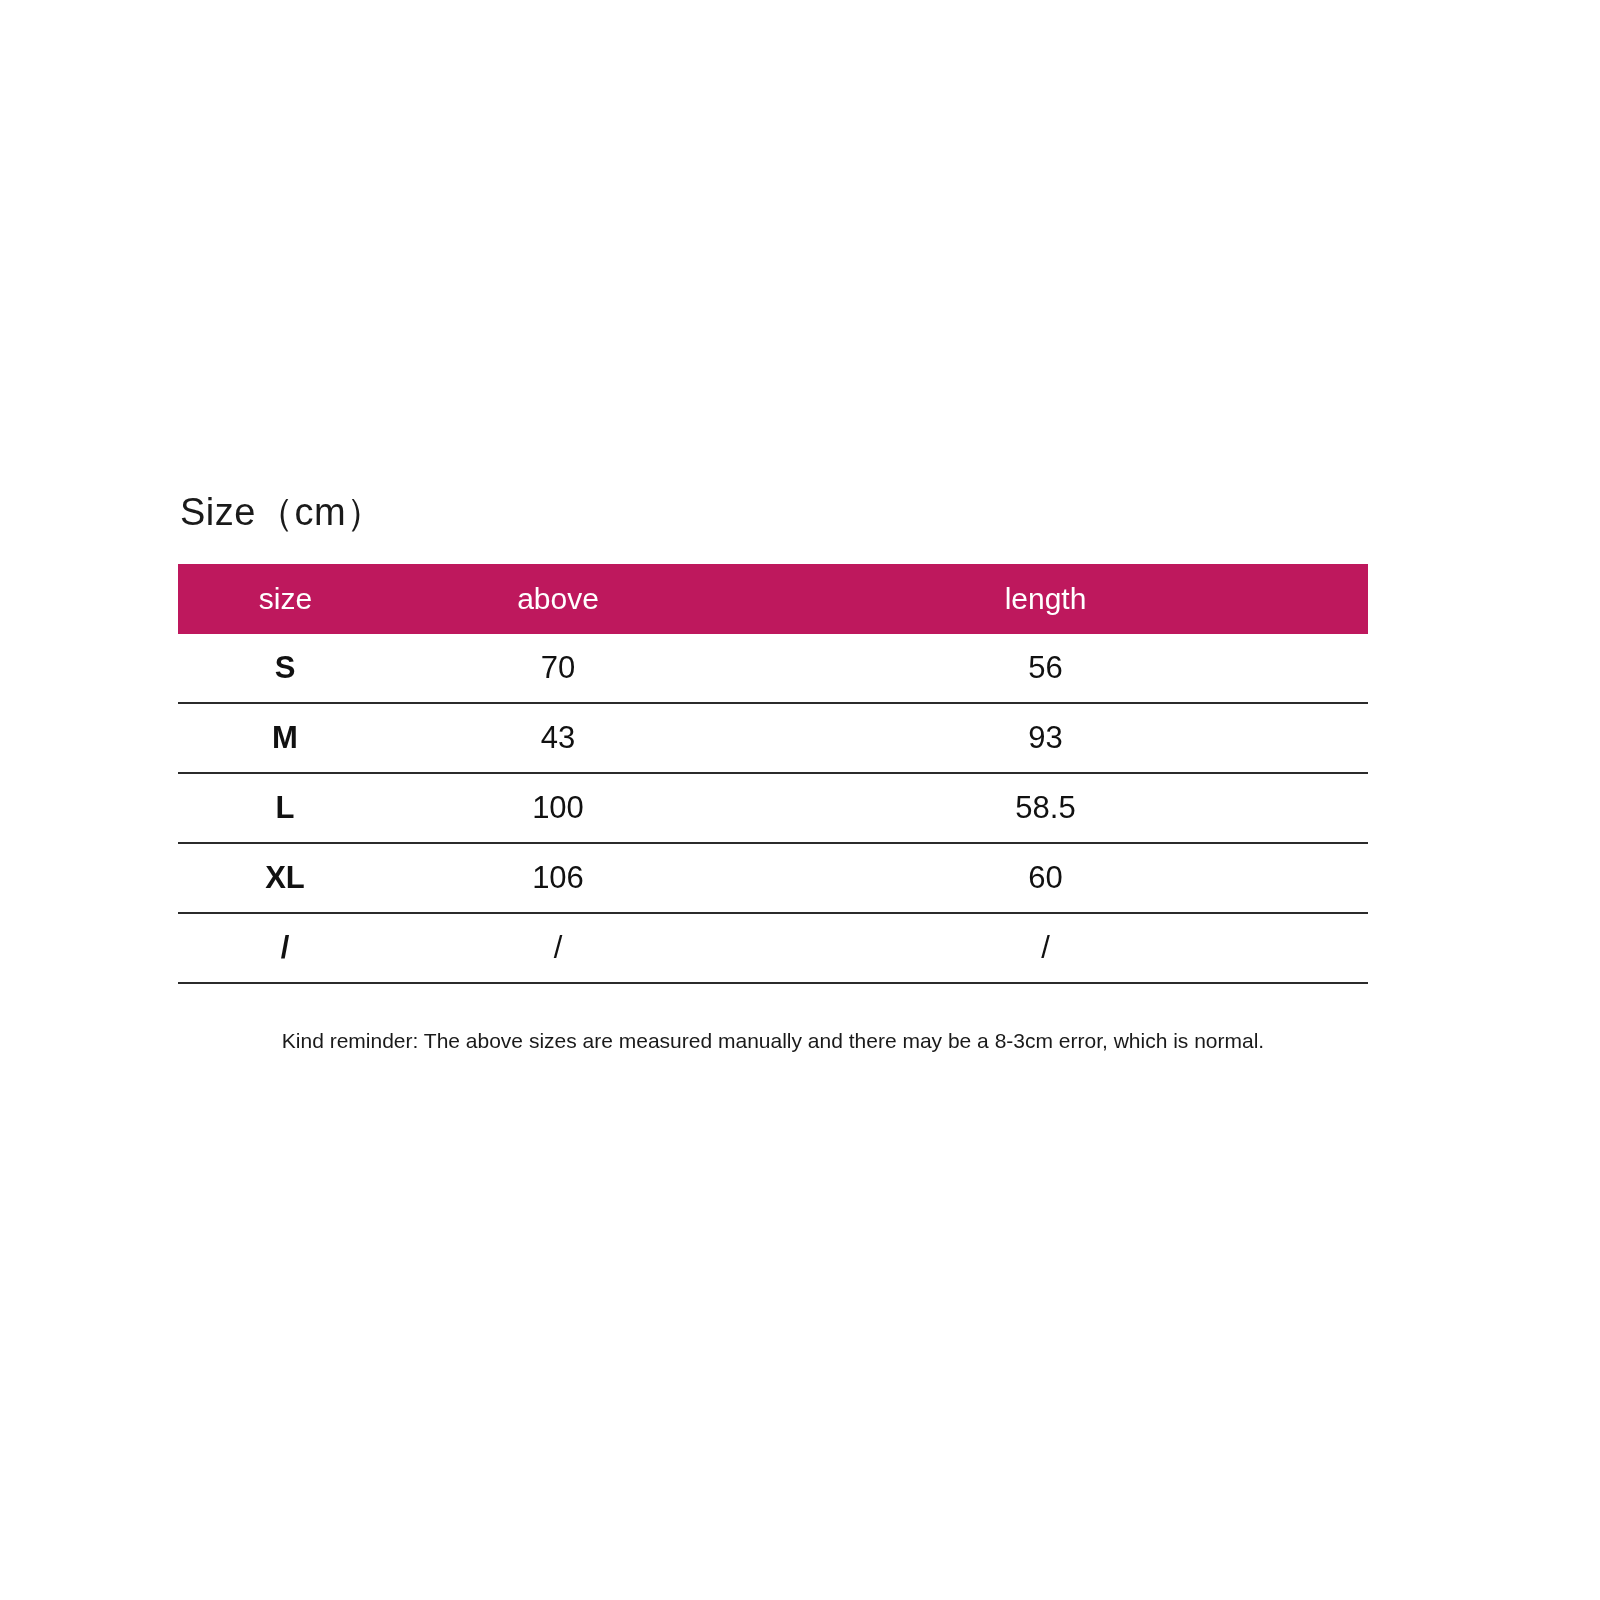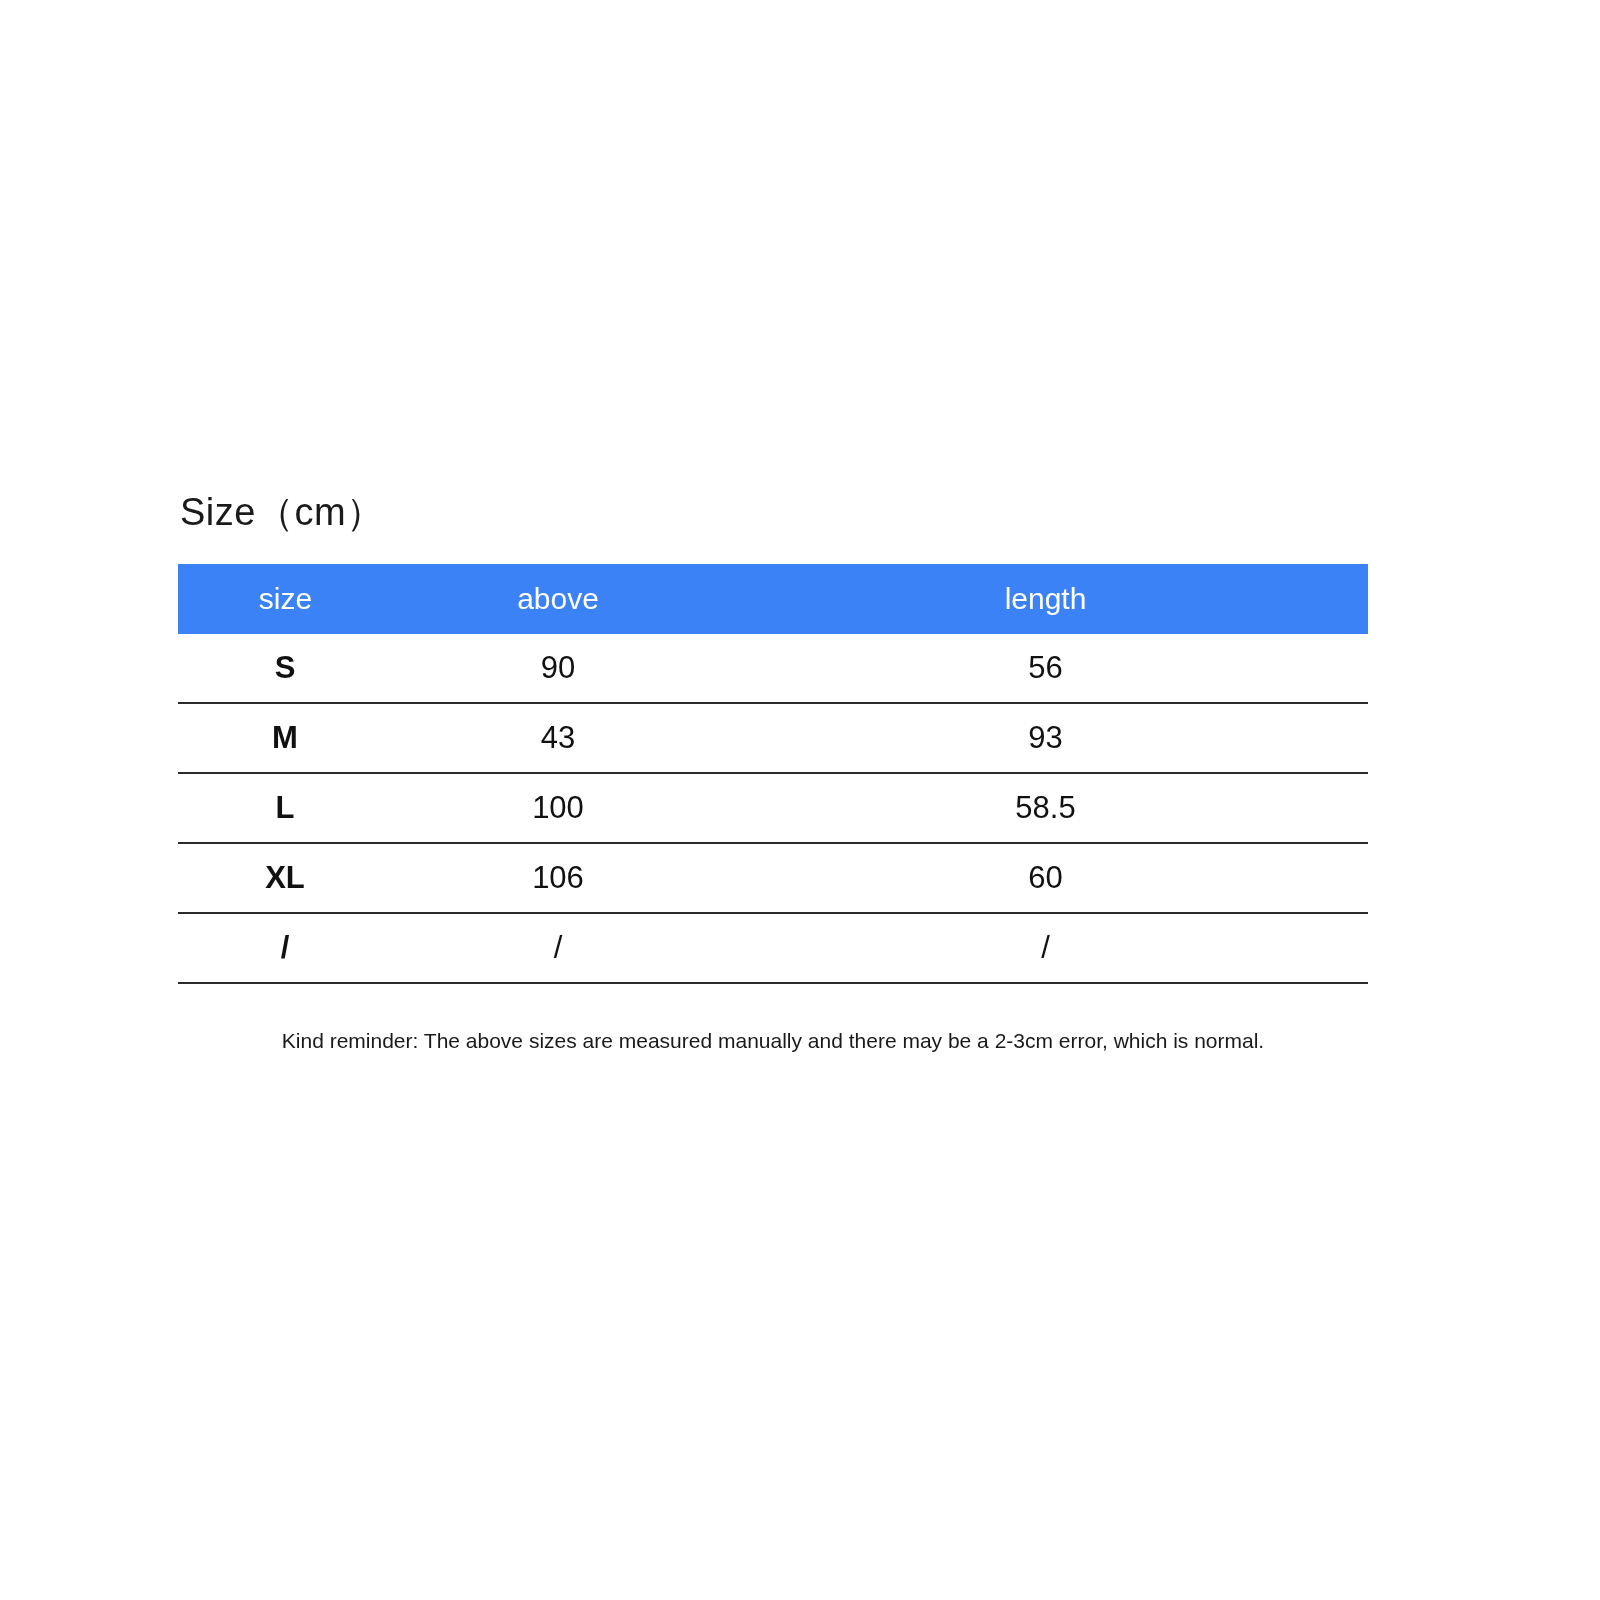--- a/index.html
+++ b/index.html
@@ -32,21 +32,21 @@
     letter-spacing: 0.5px;
     margin: 0 0 28px 2px;
     line-height: 1.2;
   }
   table.size-table {
     border-collapse: collapse;
     width: 1190px;
     table-layout: fixed;
   }
   table.size-table thead th {
-    background: #3b82f6;
+    background: #be185d;
     color: #ffffff;
     font-size: 30px;
     font-weight: 400;
     height: 68px;
     vertical-align: middle;
     text-align: center;
     border: none;
   }
   table.size-table tbody td {
     font-size: 31px;
@@ -99,21 +99,21 @@
       <thead>
         <tr>
           <th>size</th>
           <th>above</th>
           <th>length</th>
         </tr>
       </thead>
       <tbody>
         <tr>
           <td class="col-size">S</td>
-          <td>90</td>
+          <td>70</td>
           <td>56</td>
         </tr>
         <tr>
           <td class="col-size">M</td>
           <td>43</td>
           <td>93</td>
         </tr>
         <tr>
           <td class="col-size">L</td>
           <td>100</td>
@@ -127,16 +127,16 @@
         <tr>
           <td class="col-size">/</td>
           <td>/</td>
           <td>/</td>
         </tr>
       </tbody>
     </table>
   </div>
 
   <div class="note">
-    <span class="note-line">Kind reminder: The above sizes are measured manually and there may be a 2-3cm error, which is normal.</span>
+    <span class="note-line">Kind reminder: The above sizes are measured manually and there may be a 8-3cm error, which is normal.</span>
   </div>
 
 </div>
 
 </body></html>

